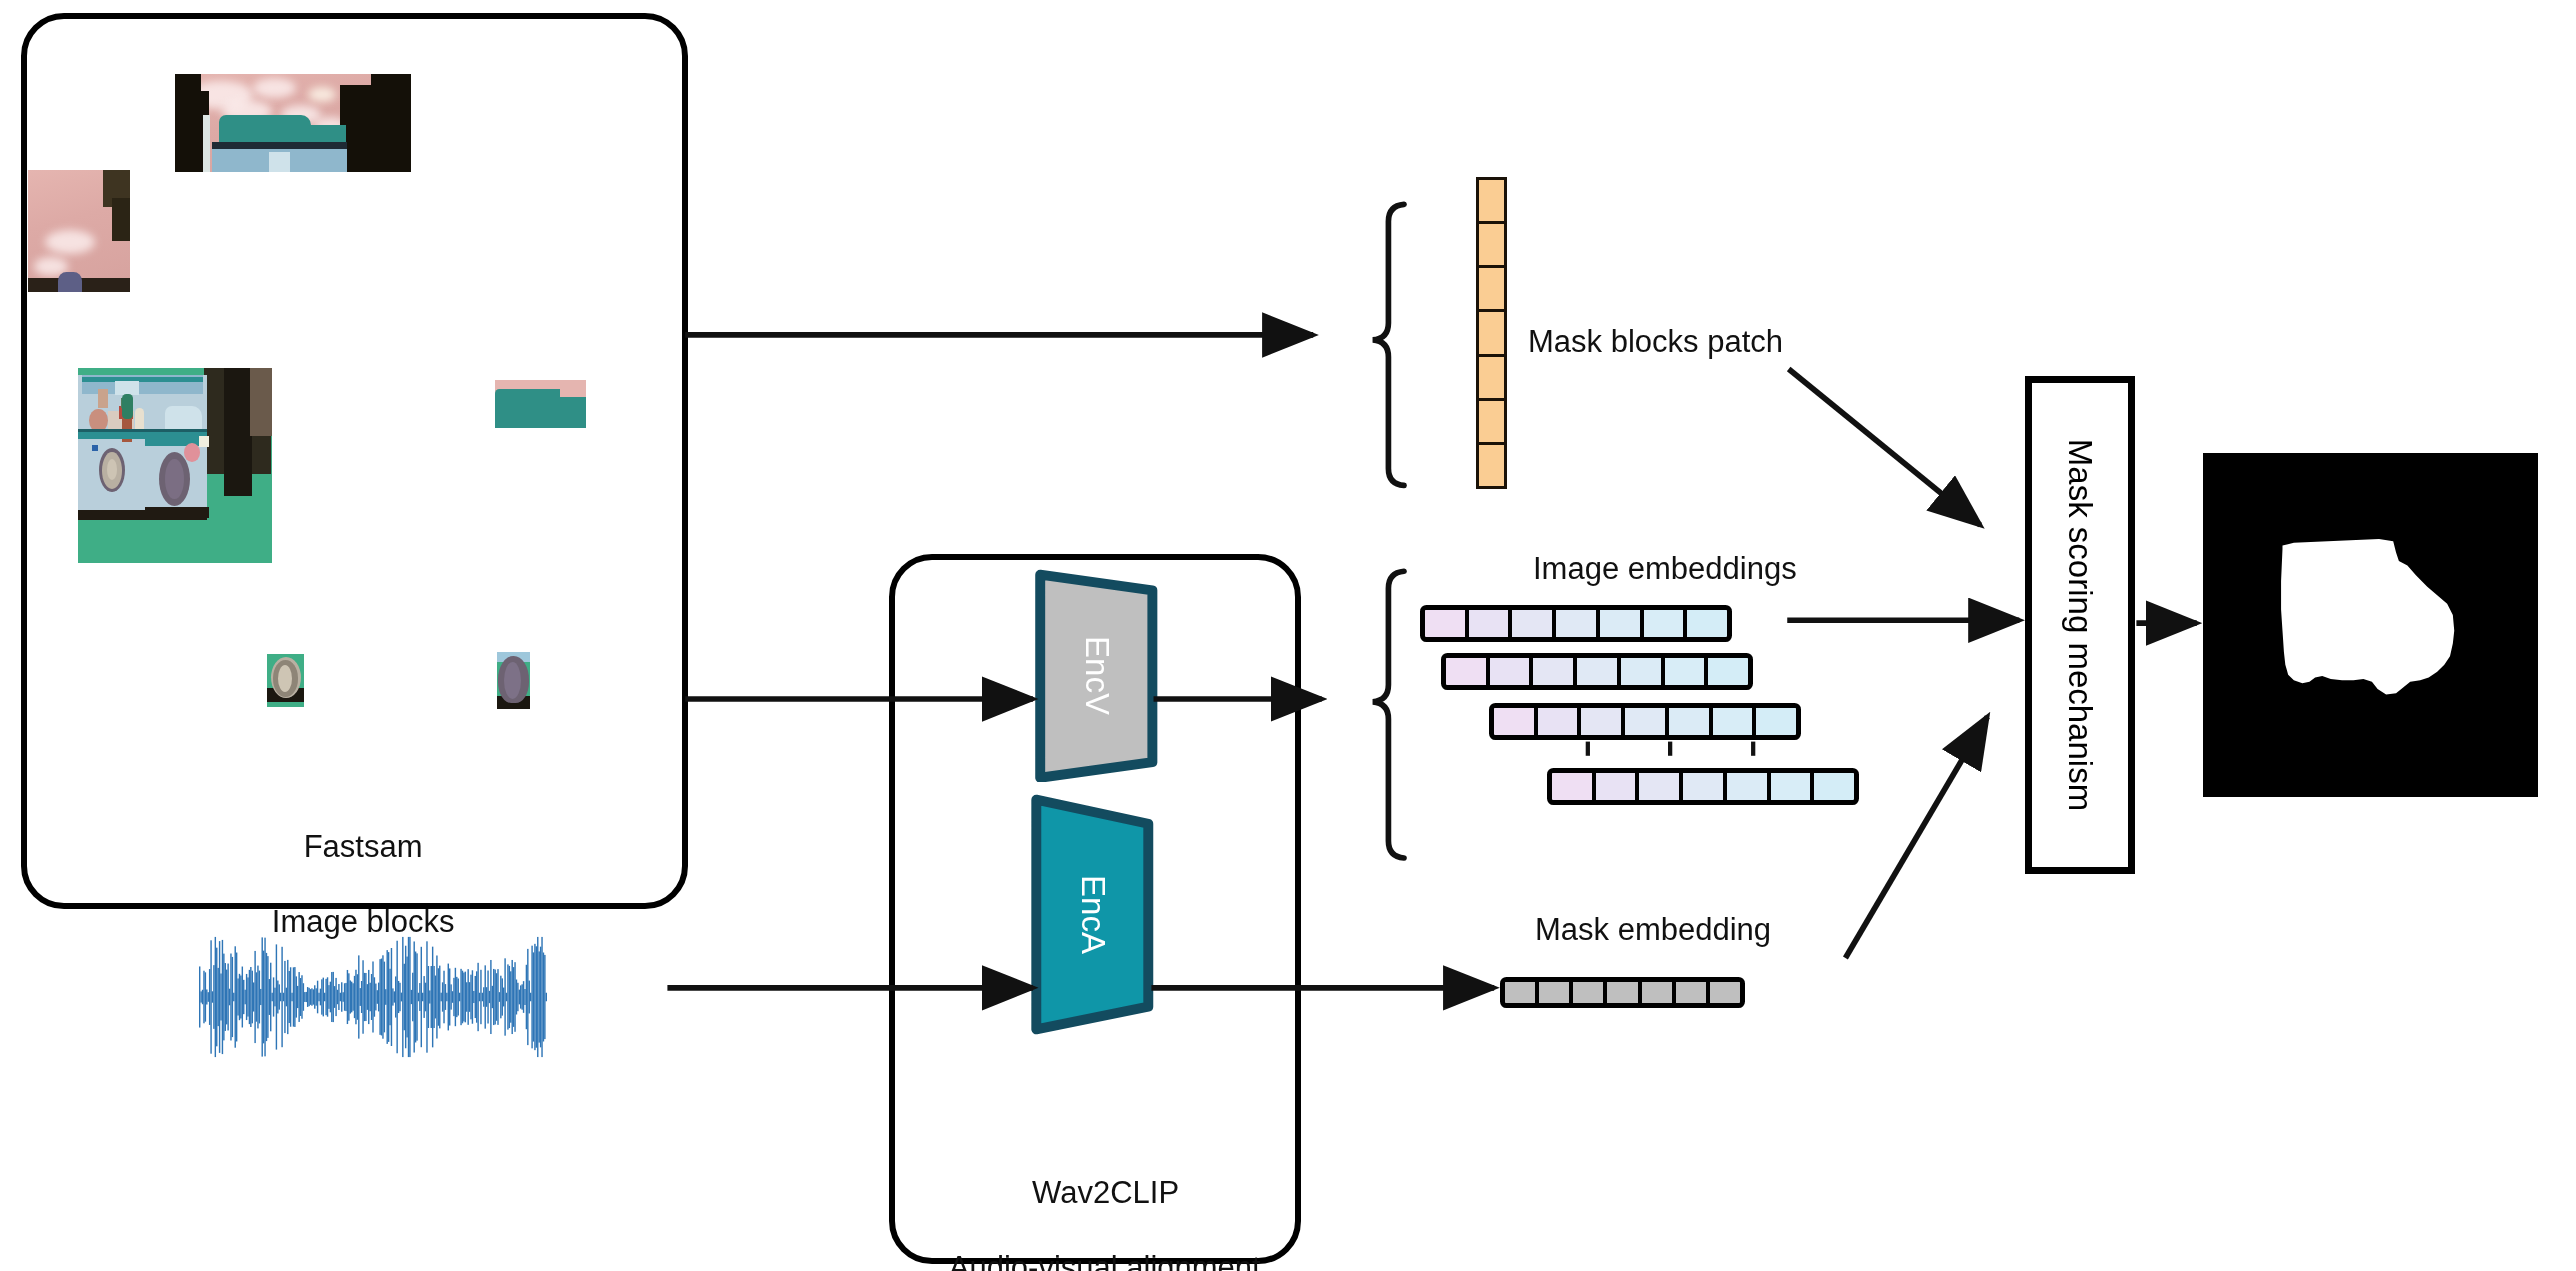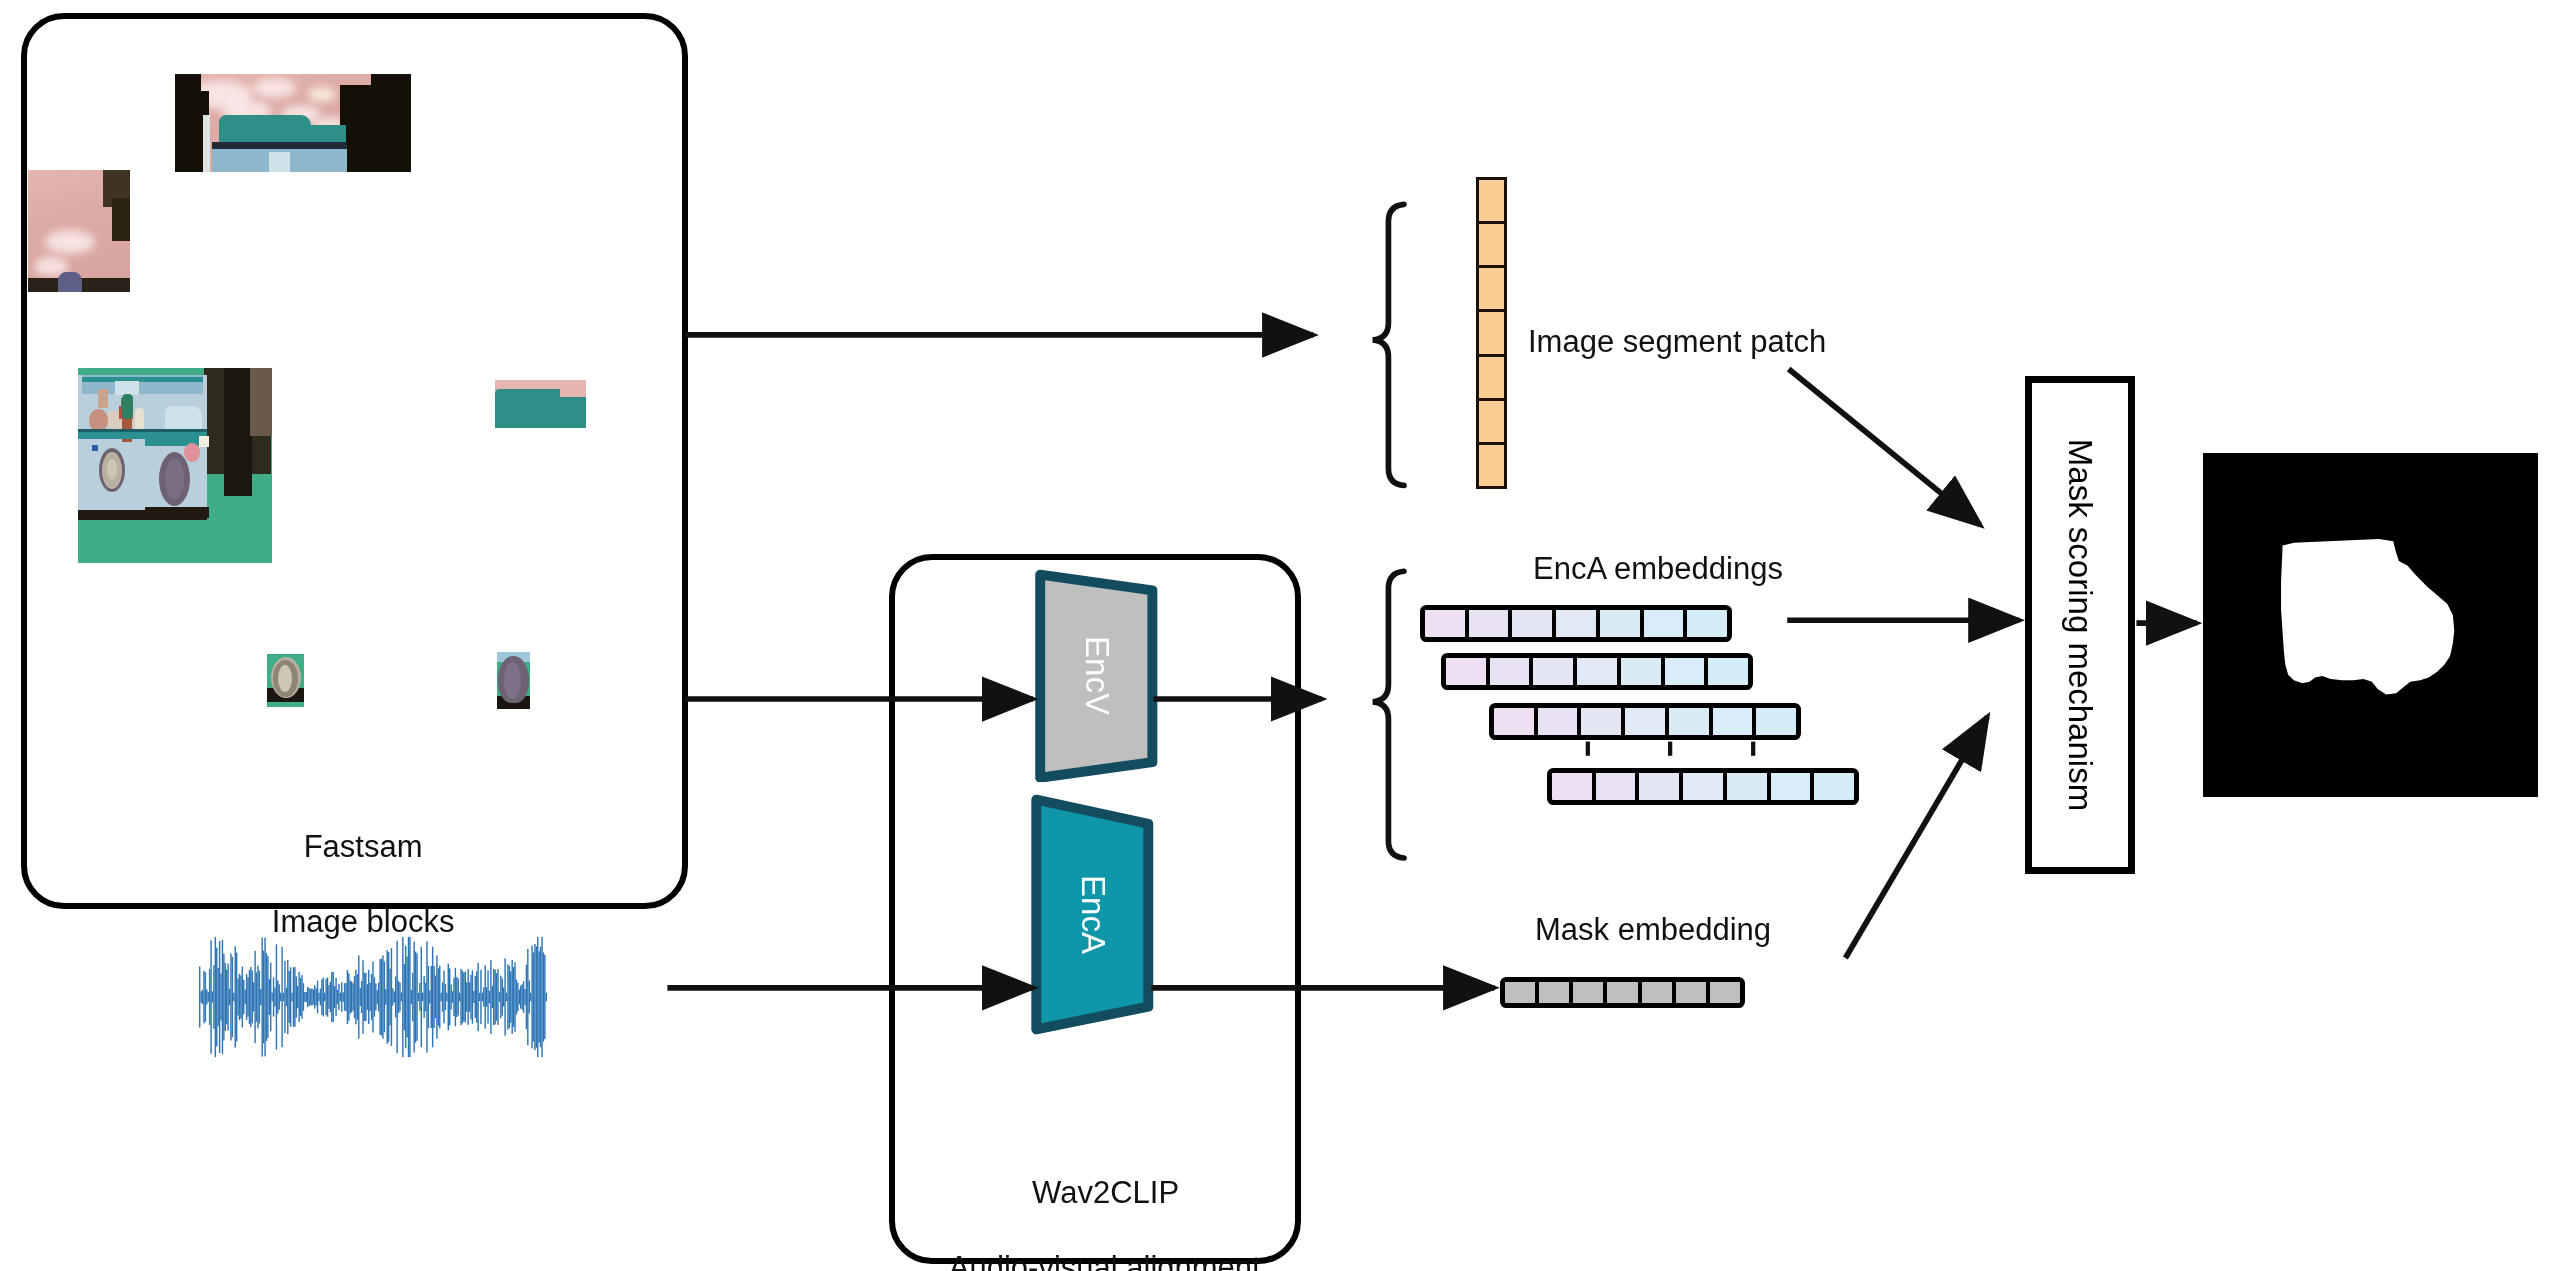--- a/index.html
+++ b/index.html
@@ -422,23 +422,23 @@
 
 <div class="patchcol" style="left:1476px;top:177px;width:31px;height:312px;display:flex;flex-direction:column;">
   <div style="flex:1"></div>
     <div style="flex:1"></div>
     <div style="flex:1"></div>
   <div style="flex:1"></div>
     <div style="flex:1"></div>
     <div style="flex:1"></div>
   <div style="flex:1"></div>
 </div>
-<div class="lbl abs" style="left:1528px;top:323px;">Image segment patch</div>
-
-<div class="lbl abs" style="left:1533px;top:550px;">EncA embeddings</div>
+<div class="lbl abs" style="left:1528px;top:323px;">Mask blocks patch</div>
+
+<div class="lbl abs" style="left:1533px;top:550px;">Image embeddings</div>
 
 <div class="embar" style="left:1420px;top:605px;width:312px;height:37px;">
   <span style="background:#efdff3"></span>
     <span style="background:#e8e2f4"></span>
   <span style="background:#e4e6f4"></span>
     <span style="background:#e0e9f5"></span>
   <span style="background:#dbebf6"></span>
     <span style="background:#d8edf7"></span>
   <span style="background:#d4edf7"></span>
 </div>

